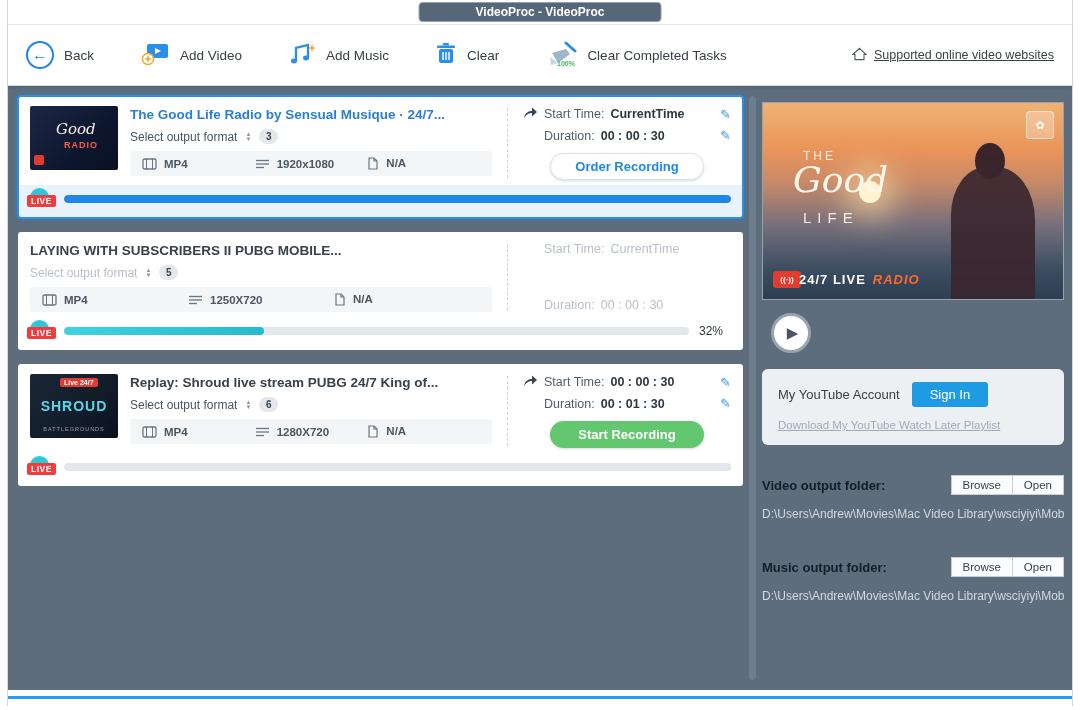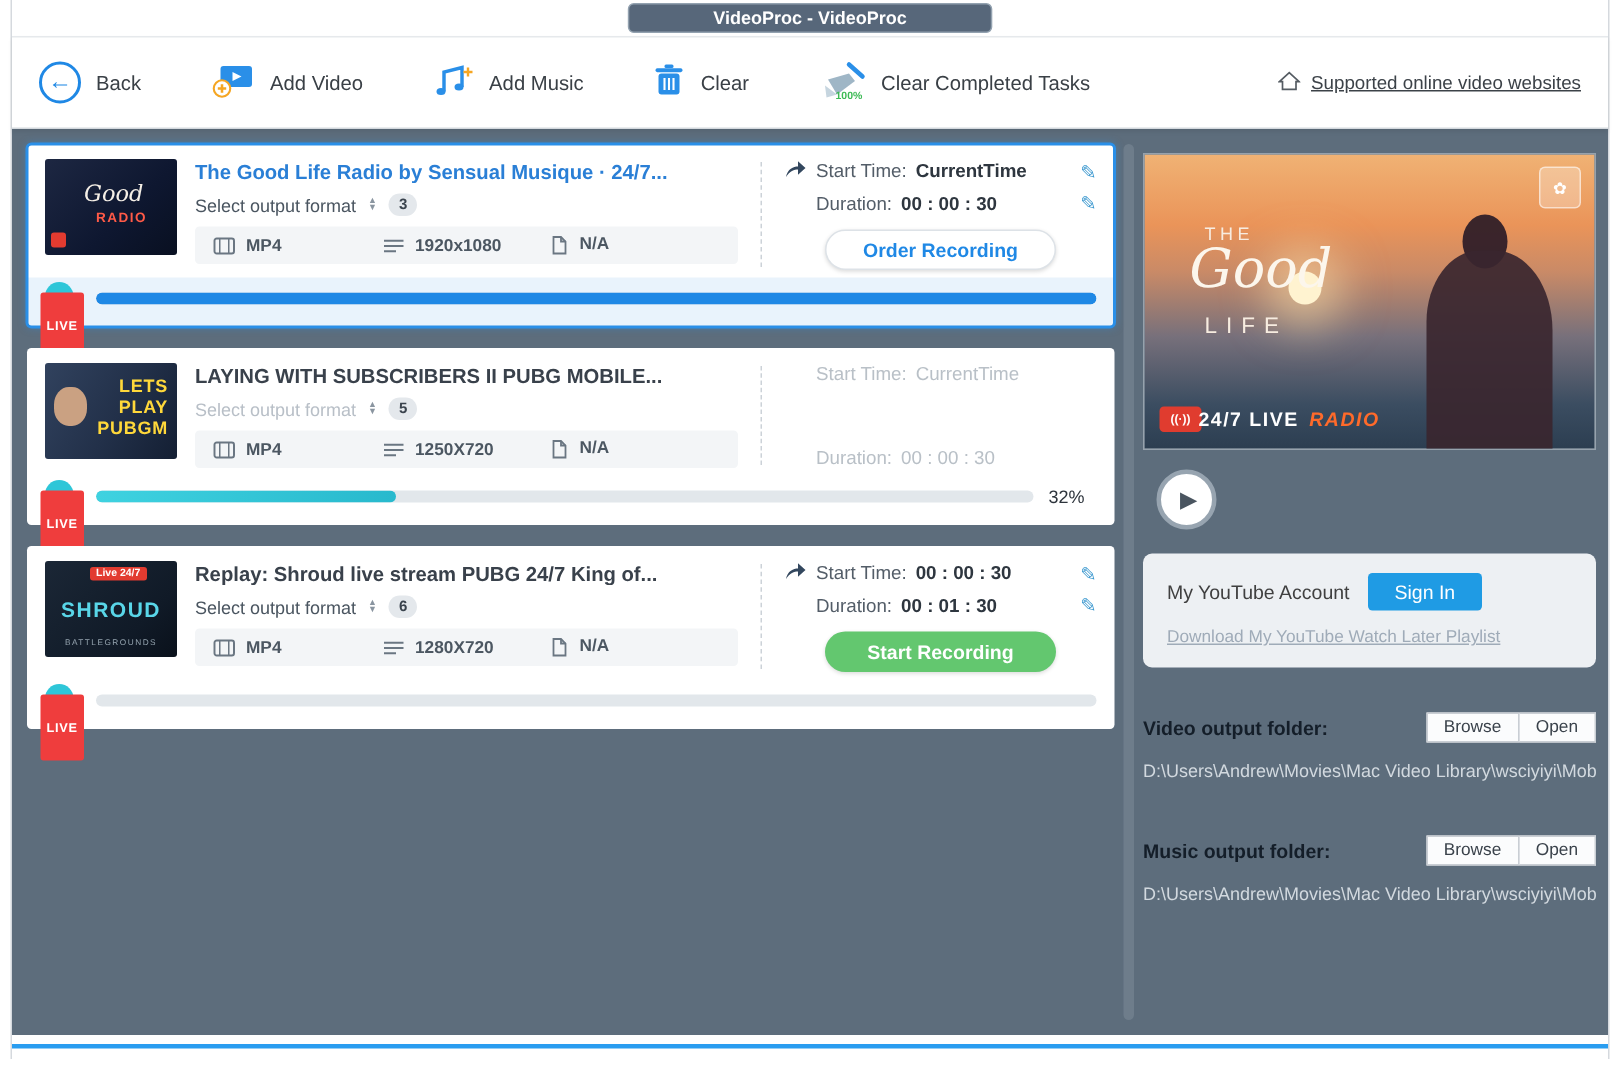--- a/index.html
+++ b/index.html
@@ -67,21 +67,21 @@
   .actionbtn{margin-top:4px;width:154px;align-self:center;height:27px;border-radius:14px;
     font-size:13px;font-weight:bold;border:none;cursor:pointer;font-family:inherit;}
   .btn-order{background:#fff;color:#1f88e5;border:1px solid #dde2e7;box-shadow:0 1px 3px rgba(0,0,0,.15);}
   .btn-stop{background:#f4564c;color:#fff;box-shadow:0 1px 3px rgba(0,0,0,.2);}
   .btn-start{background:#63c76f;color:#fff;box-shadow:0 1px 3px rgba(0,0,0,.15);}
   .progress-row{display:flex;align-items:center;gap:10px;padding:3px 12px 9px 9px;}
   .card0 .progress-row{background:#e9f3fc;border-radius:0 0 3px 3px;}
   .live{position:relative;width:27px;height:21px;flex:0 0 auto;}
   .live .dot{position:absolute;left:3px;top:0;width:19px;height:19px;border-radius:50%;background:#2ec6d8;}
   .live .lbl{position:absolute;left:0;top:7px;background:#ef3d3d;color:#fff;font-size:8.5px;
-    font-weight:bold;padding:17px 4px;border-radius:2px;letter-spacing:.5px;}
+    font-weight:bold;padding:1px 4px;border-radius:2px;letter-spacing:.5px;}
   .bar{flex:1;height:8px;background:#e2e7eb;border-radius:4px;overflow:hidden;}
   .fill{height:100%;border-radius:4px;}
   .card0 .fill{background:#1f88e5;}
   .card1 .fill{background:linear-gradient(90deg,#3fd2e0,#28b9cd);}
   .card2 .fill{background:#1f88e5;}
   .pct{font-size:12px;color:#2d343c;min-width:32px;flex:0 0 auto;}
   
   .preview{height:196px;margin-top:6px;position:relative;overflow:hidden;border:1px solid #96a2ad;
     background:linear-gradient(180deg,#f0b274 0%,#ea9459 24%,#c98a67 40%,#77707b 62%,#3b4d61 85%,#2c3e51 100%);}
   .sun{position:absolute;left:96px;top:78px;width:22px;height:22px;border-radius:50%;background:#fff3d0;
@@ -267,28 +267,20 @@
             <span class="lbl">LIVE</span>
           </span>
           <div class="bar">
             <div class="fill" style="width: 100%;"></div>
           </div>
         </div>
       </div>
 
       <div class="card card1">
         <div class="card-body">
-          <div class="thumb t1">
-            <div class="t1-face"></div>
-            <div class="t1-txt">
-              <div>LETS</div>
-              <div>PLAY</div>
-              <div>PUBGM</div>
-            </div>
-          </div>
           <div class="mid">
             <div class="titleline">LAYING WITH SUBSCRIBERS II PUBG MOBILE...</div>
             <div class="fmt muted-fmt">
               <span>Select output format</span>
               <span class="ud">
                   <i>▲</i>
                   <i>▼</i>
                 </span>
               <span class="badge">5</span>
             </div>

